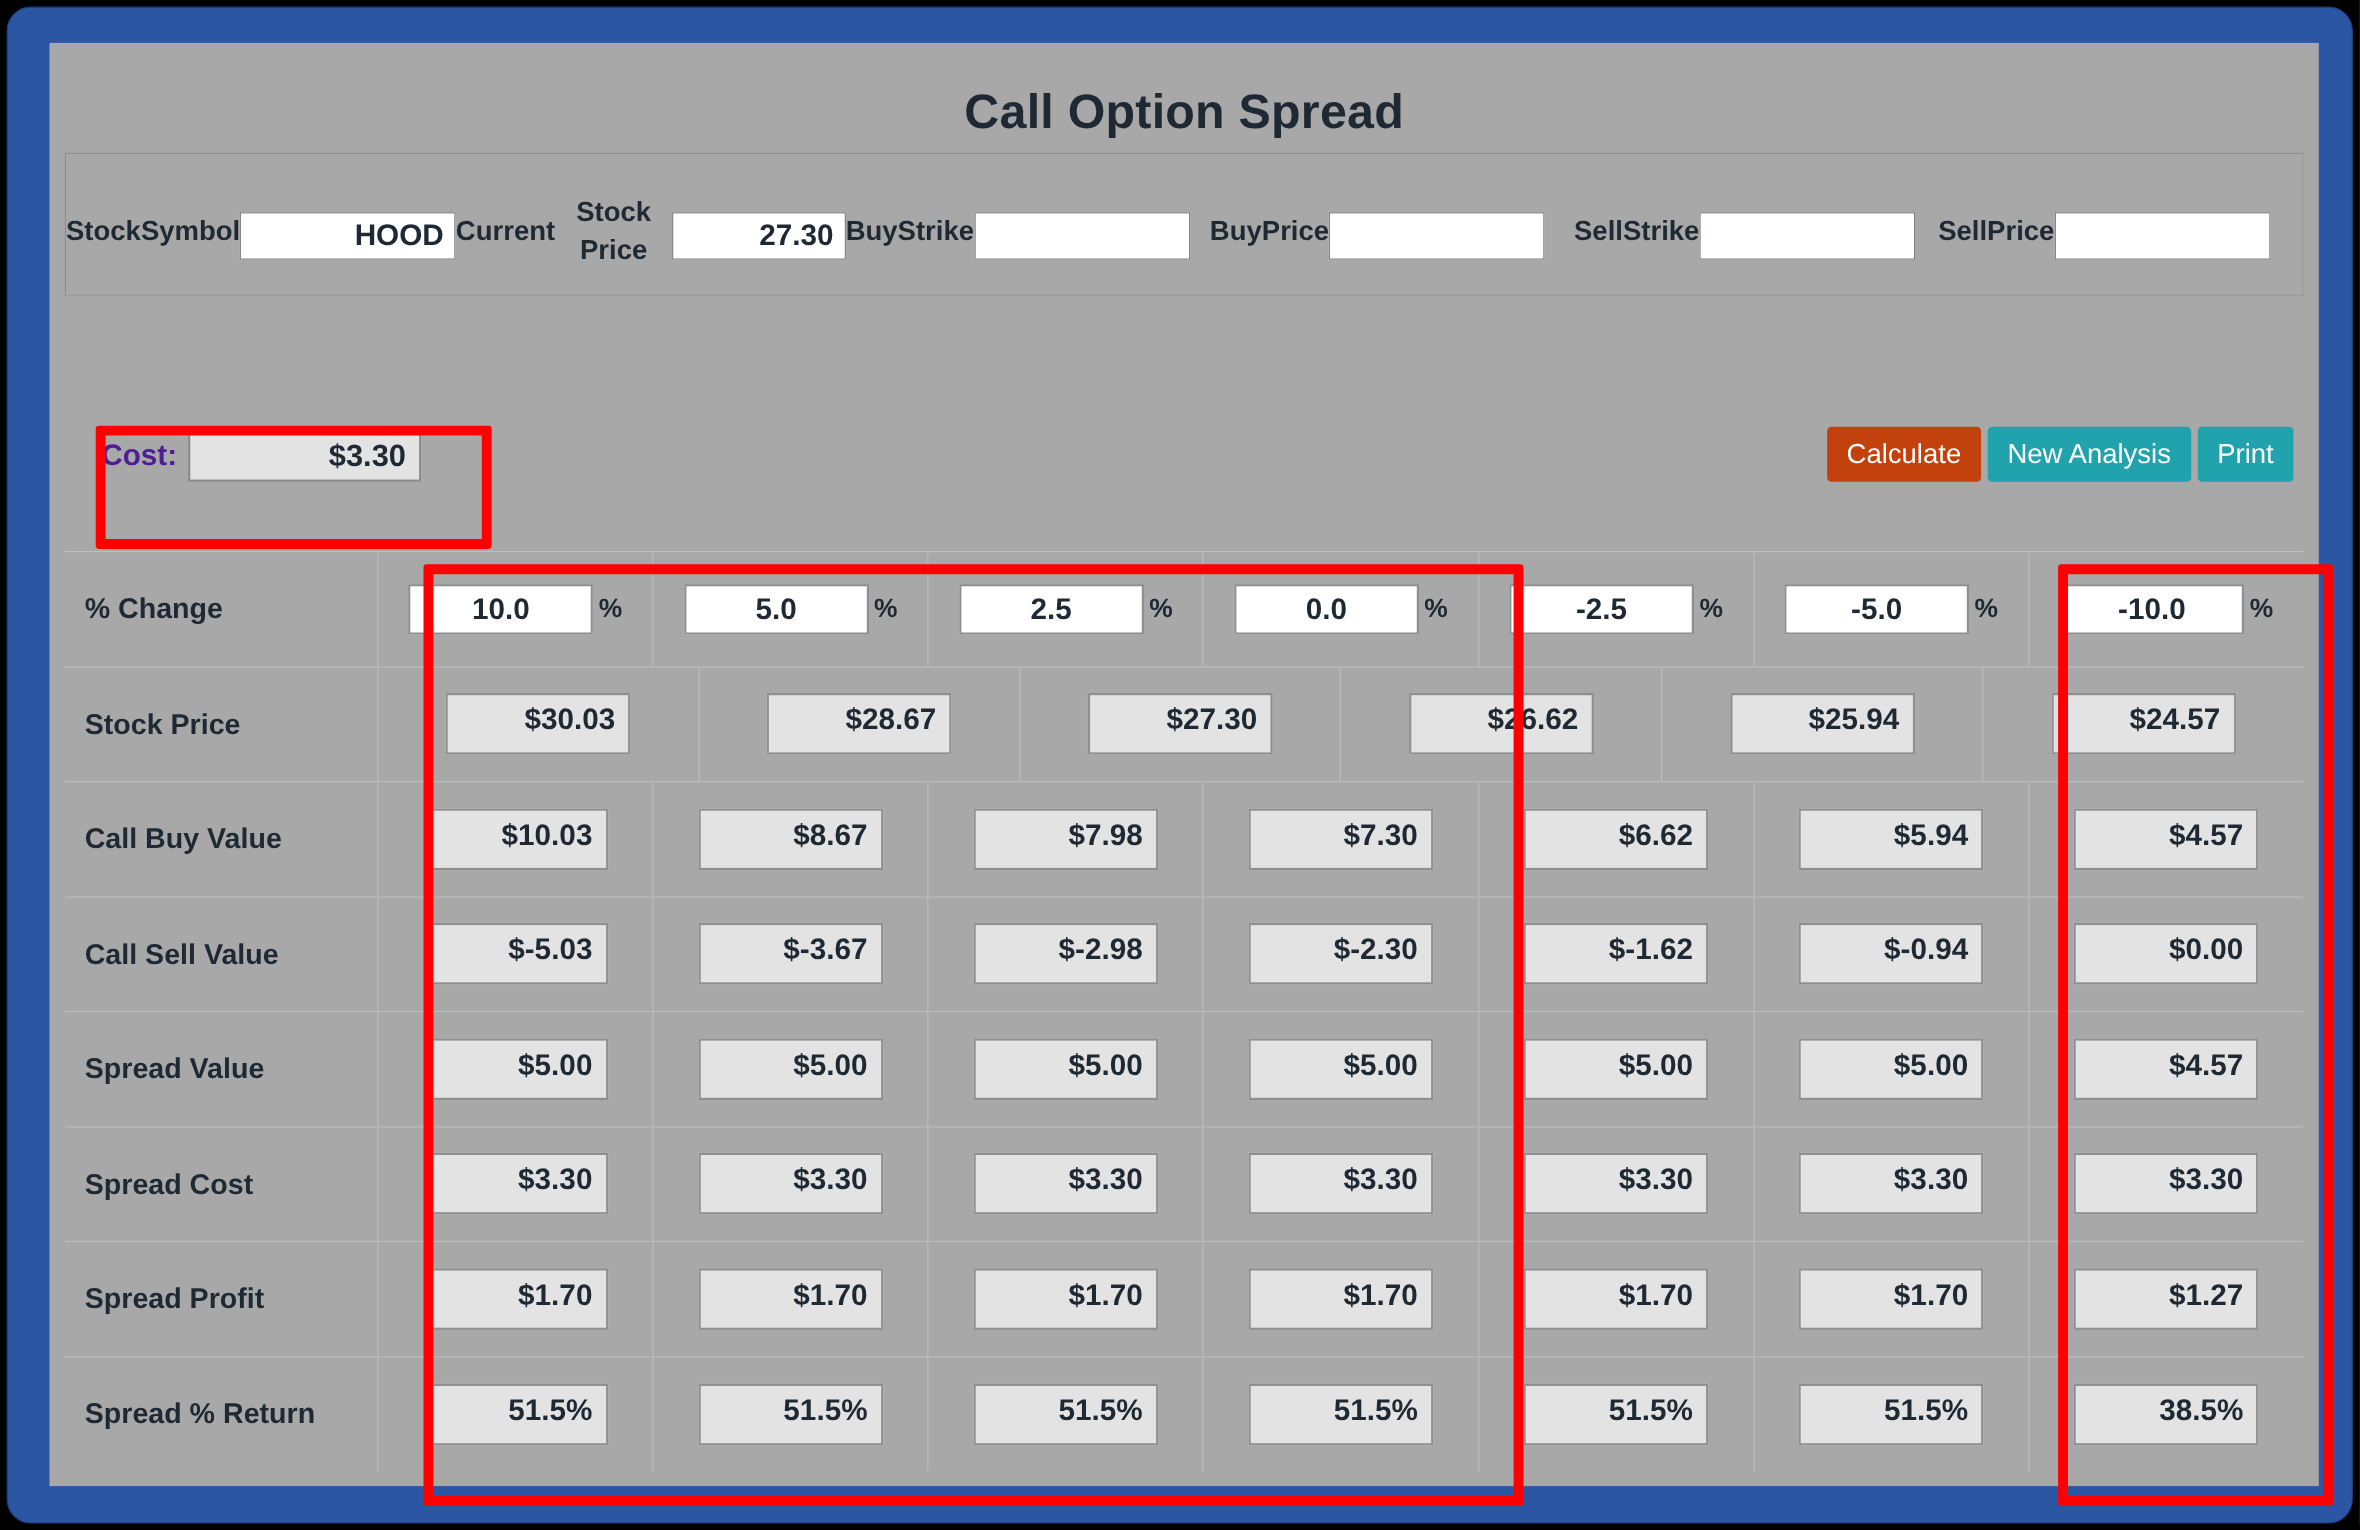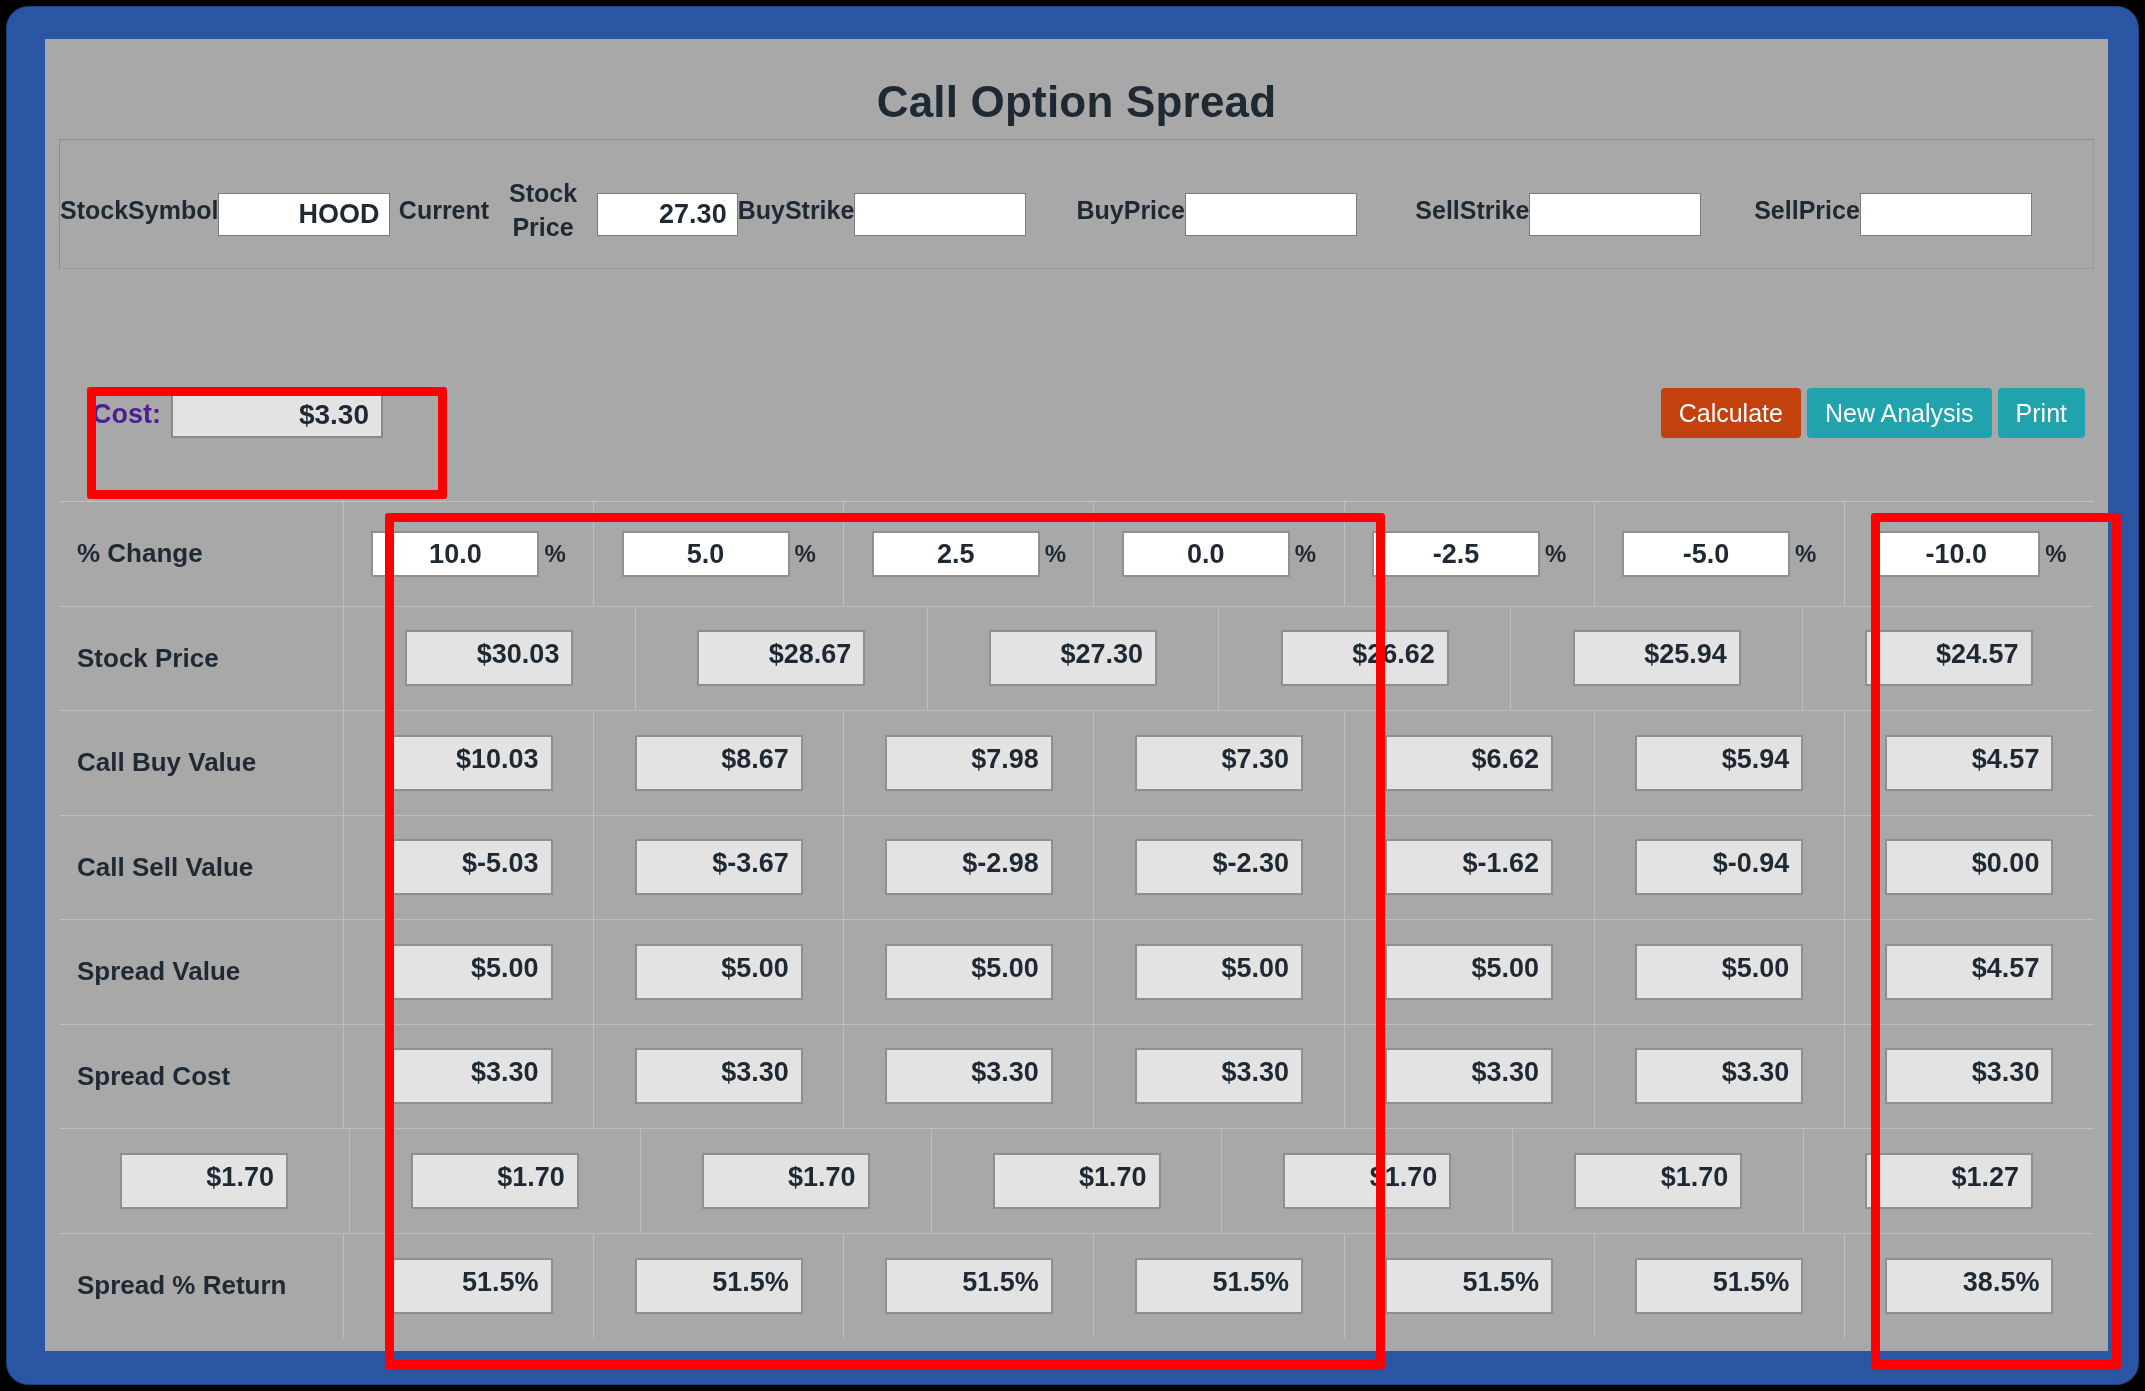--- a/index.html
+++ b/index.html
@@ -83,21 +83,21 @@
   }
   .input-label {
     font-size: 25px;
     font-weight: bold;
     color: #1f2933;
     line-height: 34px;
     text-align: center;
   }
   .text-input {
     margin-top: 8px;
-    width: 172px;
+    width: 196px;
     height: 43px;
     background: #ffffff;
     border: 1px solid #7b7b7b;
     box-sizing: border-box;
     font-family: "Liberation Sans", sans-serif;
     font-size: 27px;
     font-weight: bold;
     color: #1f2933;
     text-align: right;
     padding: 0 10px;
@@ -466,20 +466,21 @@
               </div>
               <div class="cell">
                 <div class="out-field">$3.30</div>
               </div>
               <div class="cell">
                 <div class="out-field">$3.30</div>
               </div>
             </div>
           </div>
           <div class="grid-row">
+            <div class="row-label">Spread Profit</div>
             <div class="cells">
               <div class="cell">
                 <div class="out-field">$1.70</div>
               </div>
               <div class="cell">
                 <div class="out-field">$1.70</div>
               </div>
               <div class="cell">
                 <div class="out-field">$1.70</div>
               </div>

